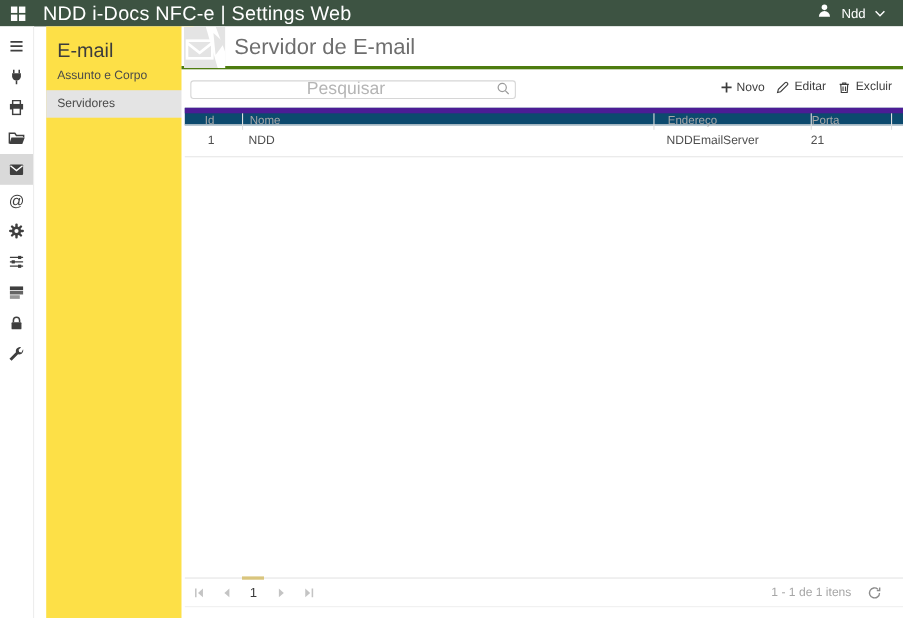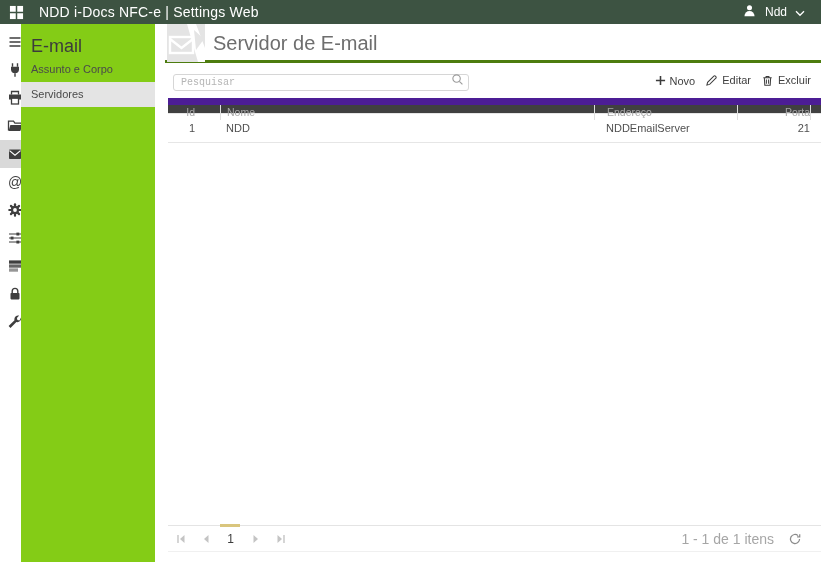--- a/index.html
+++ b/index.html
@@ -8,81 +8,81 @@
     position:relative; width:821px; height:562px; overflow:hidden;
     background:#fff; font-family:"Liberation Sans","DejaVu Sans",sans-serif;
     -webkit-font-smoothing:antialiased;
   }
   
   .topbar {
     position:absolute; top:0; left:0; right:0; height:24px;
     background:#3d5342; color:#fff; display:flex; align-items:center;
   }
   .waffle { margin-left:9px; display:flex; cursor:pointer; }
-  .topbar-title { margin-left:15px; font-size:14px; letter-spacing:.2px; }
+  .topbar-title { margin-left:15px; font-size:18px; letter-spacing:.2px; }
   .topbar-user { margin-left:auto; margin-right:16px; display:flex; align-items:center; gap:8px; cursor:pointer; }
   .topbar-user .uname { font-size:12px; }
   
   .iconstrip {
     position:absolute; top:24px; left:0; width:31px; bottom:0;
     background:#fff; border-right:1px solid #ededed;
   }
   .icon-cell { width:30px; height:28px; display:flex; align-items:center; justify-content:center; cursor:pointer; }
   .icon-cell.first { margin-top:4px; }
   .icon-cell.selected { background:#d9d9d9; }
   .at-glyph { font-size:14px; color:#3f3f3f; line-height:1; }
   
-  .subsidebar { position:absolute; top:24px; left:21px; width:134px; bottom:0; background:#84cc16; }
+  .subsidebar { position:absolute; top:24px; left:42px; width:134px; bottom:0; background:#fde047; }
   .subsidebar h2 { margin:12px 0 0 10px; font-size:18px; font-weight:400; color:#3c3c3c; }
   .side-list { margin-top:0; }
   .side-item { height:25px; line-height:25px; padding-left:10px; font-size:11px; color:#4a4a4a; cursor:pointer; }
   .side-item.selected { background:#e4e4e4; }
   
   .main { position:absolute; top:24px; left:165px; width:656px; bottom:0; background:#fff; }
   .page-header { height:39px; border-bottom:3px solid #4d7c0f; position:relative; display:flex; align-items:center; }
   .header-tile { position:absolute; left:2px; top:0; width:38px; height:38px; overflow:hidden; }
   .page-title { margin-left:48px; padding-top:3px; font-size:20px; font-weight:400; color:#6e6e6e; }
   
   .toolbar { margin-top:5px; height:26px; display:flex; align-items:center; padding:0 10px 0 8px; }
   .search-box { position:relative; width:296px; }
   .search-input {
     width:100%; height:17px; border:1px solid #d6d6d6; border-radius:3px;
-    font-size:10px; padding:0 20px 0 7px; color:#555; outline:none; font-family:Liberation Mono, monospace;
+    font-size:16px; padding:0 20px 0 7px; color:#555; outline:none; font-family:Liberation Sans, sans-serif;text-align:center;
   }
   .search-input::placeholder { color:#b5b5b5; }
   .search-icon { position:absolute; right:5px; top:2px; display:flex; cursor:pointer; }
   .toolbar-spacer { flex:1; }
   .tool-btn {
     display:flex; align-items:flex-start; gap:4px; font-size:11px; color:#3f3f3f;
     background:none; border:none; margin-left:10px; cursor:pointer; font-family:inherit; padding:0;
   }
   
   .grid { margin:4px 0 0 3px; width:653px; }
   .grid-head {
-    display:flex; background:#404040; border-top:7px solid #4c1d95;
+    display:flex; background:#0c4a6e; border-top:5px solid #4c1d95;
     border-bottom:1px solid #e6e6e6; height:16px;
   }
   .gh-cell { font-size:10.5px; color:#a6a6a6; line-height:15px; height:15px; }
   .gh-cell.bl { border-left:1px solid #dedede; }
   .grid-row { display:flex; height:29px; align-items:center; border-bottom:1px solid #e6e6e6; font-size:11px; color:#4f4f4f; }
   .c-id { width:52px; text-align:right; padding-right:25px; }
   .c-nome { width:374px; padding-left:6px; }
   .c-end { width:143px; padding-left:12px; }
-  .c-porta { width:73px; text-align:right; }
+  .c-porta { width:73px; text-align:left; }
   .c-extra { flex:1; }
   
   .pager {
     position:absolute; left:3px; right:0; top:501px; height:27px;
     border-top:1px solid #e4e4e4; border-bottom:1px solid #f0f0f0;
     display:flex; align-items:center;
   }
   .pg-btn { width:25px; height:26px; display:flex; align-items:center; justify-content:center; cursor:pointer; }
   .pg-current { width:25px; height:26px; line-height:26px; text-align:center; font-size:12px; color:#3c3c3c; position:relative; cursor:pointer; }
   .pg-indicator { position:absolute; top:-2px; left:2px; width:20px; height:3px; background:#d9c57d; }
-  .pg-info { margin-left:auto; font-size:14px; color:#a6a6a6; }
+  .pg-info { margin-left:auto; font-size:11px; color:#a6a6a6; }
   .pg-refresh { margin:0 19px 0 14px; display:flex; cursor:pointer; }
 </style>
 </head>
 <body>
 
 <div class="screen">
 
   <div class="topbar">
     <span class="waffle">
       <svg width="15" height="15" viewBox="0 0 16 16" fill="#fff">

